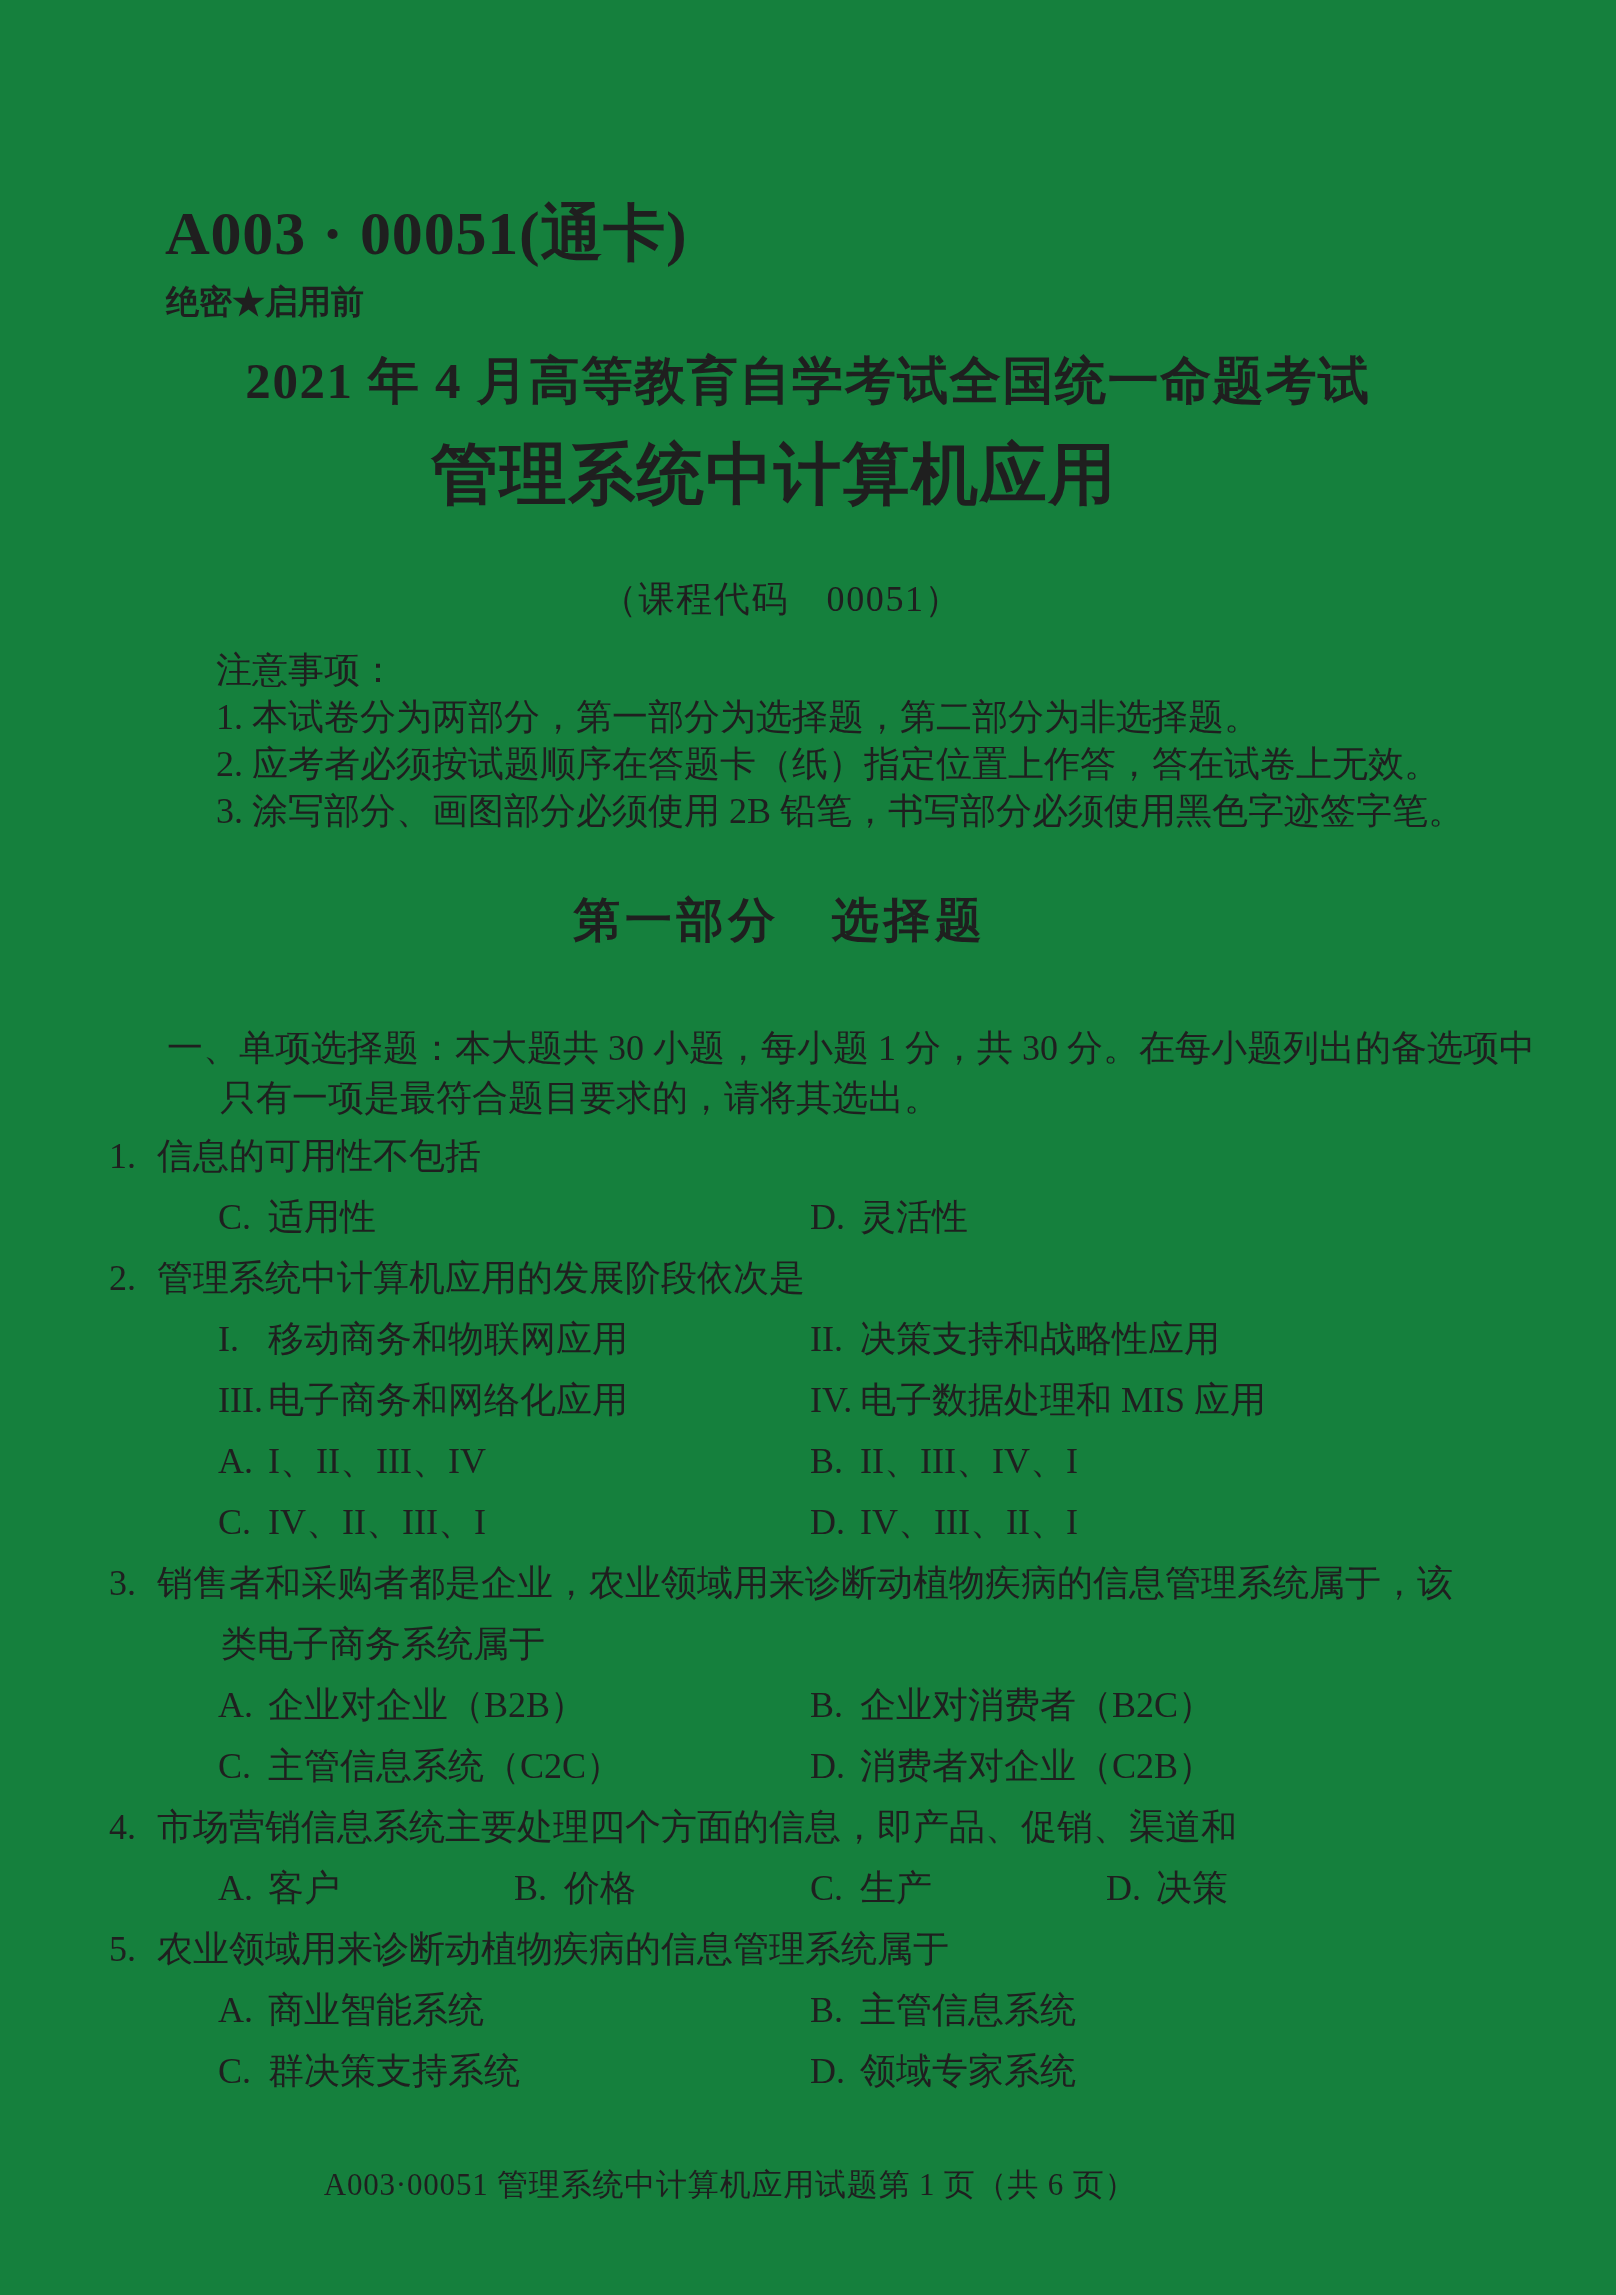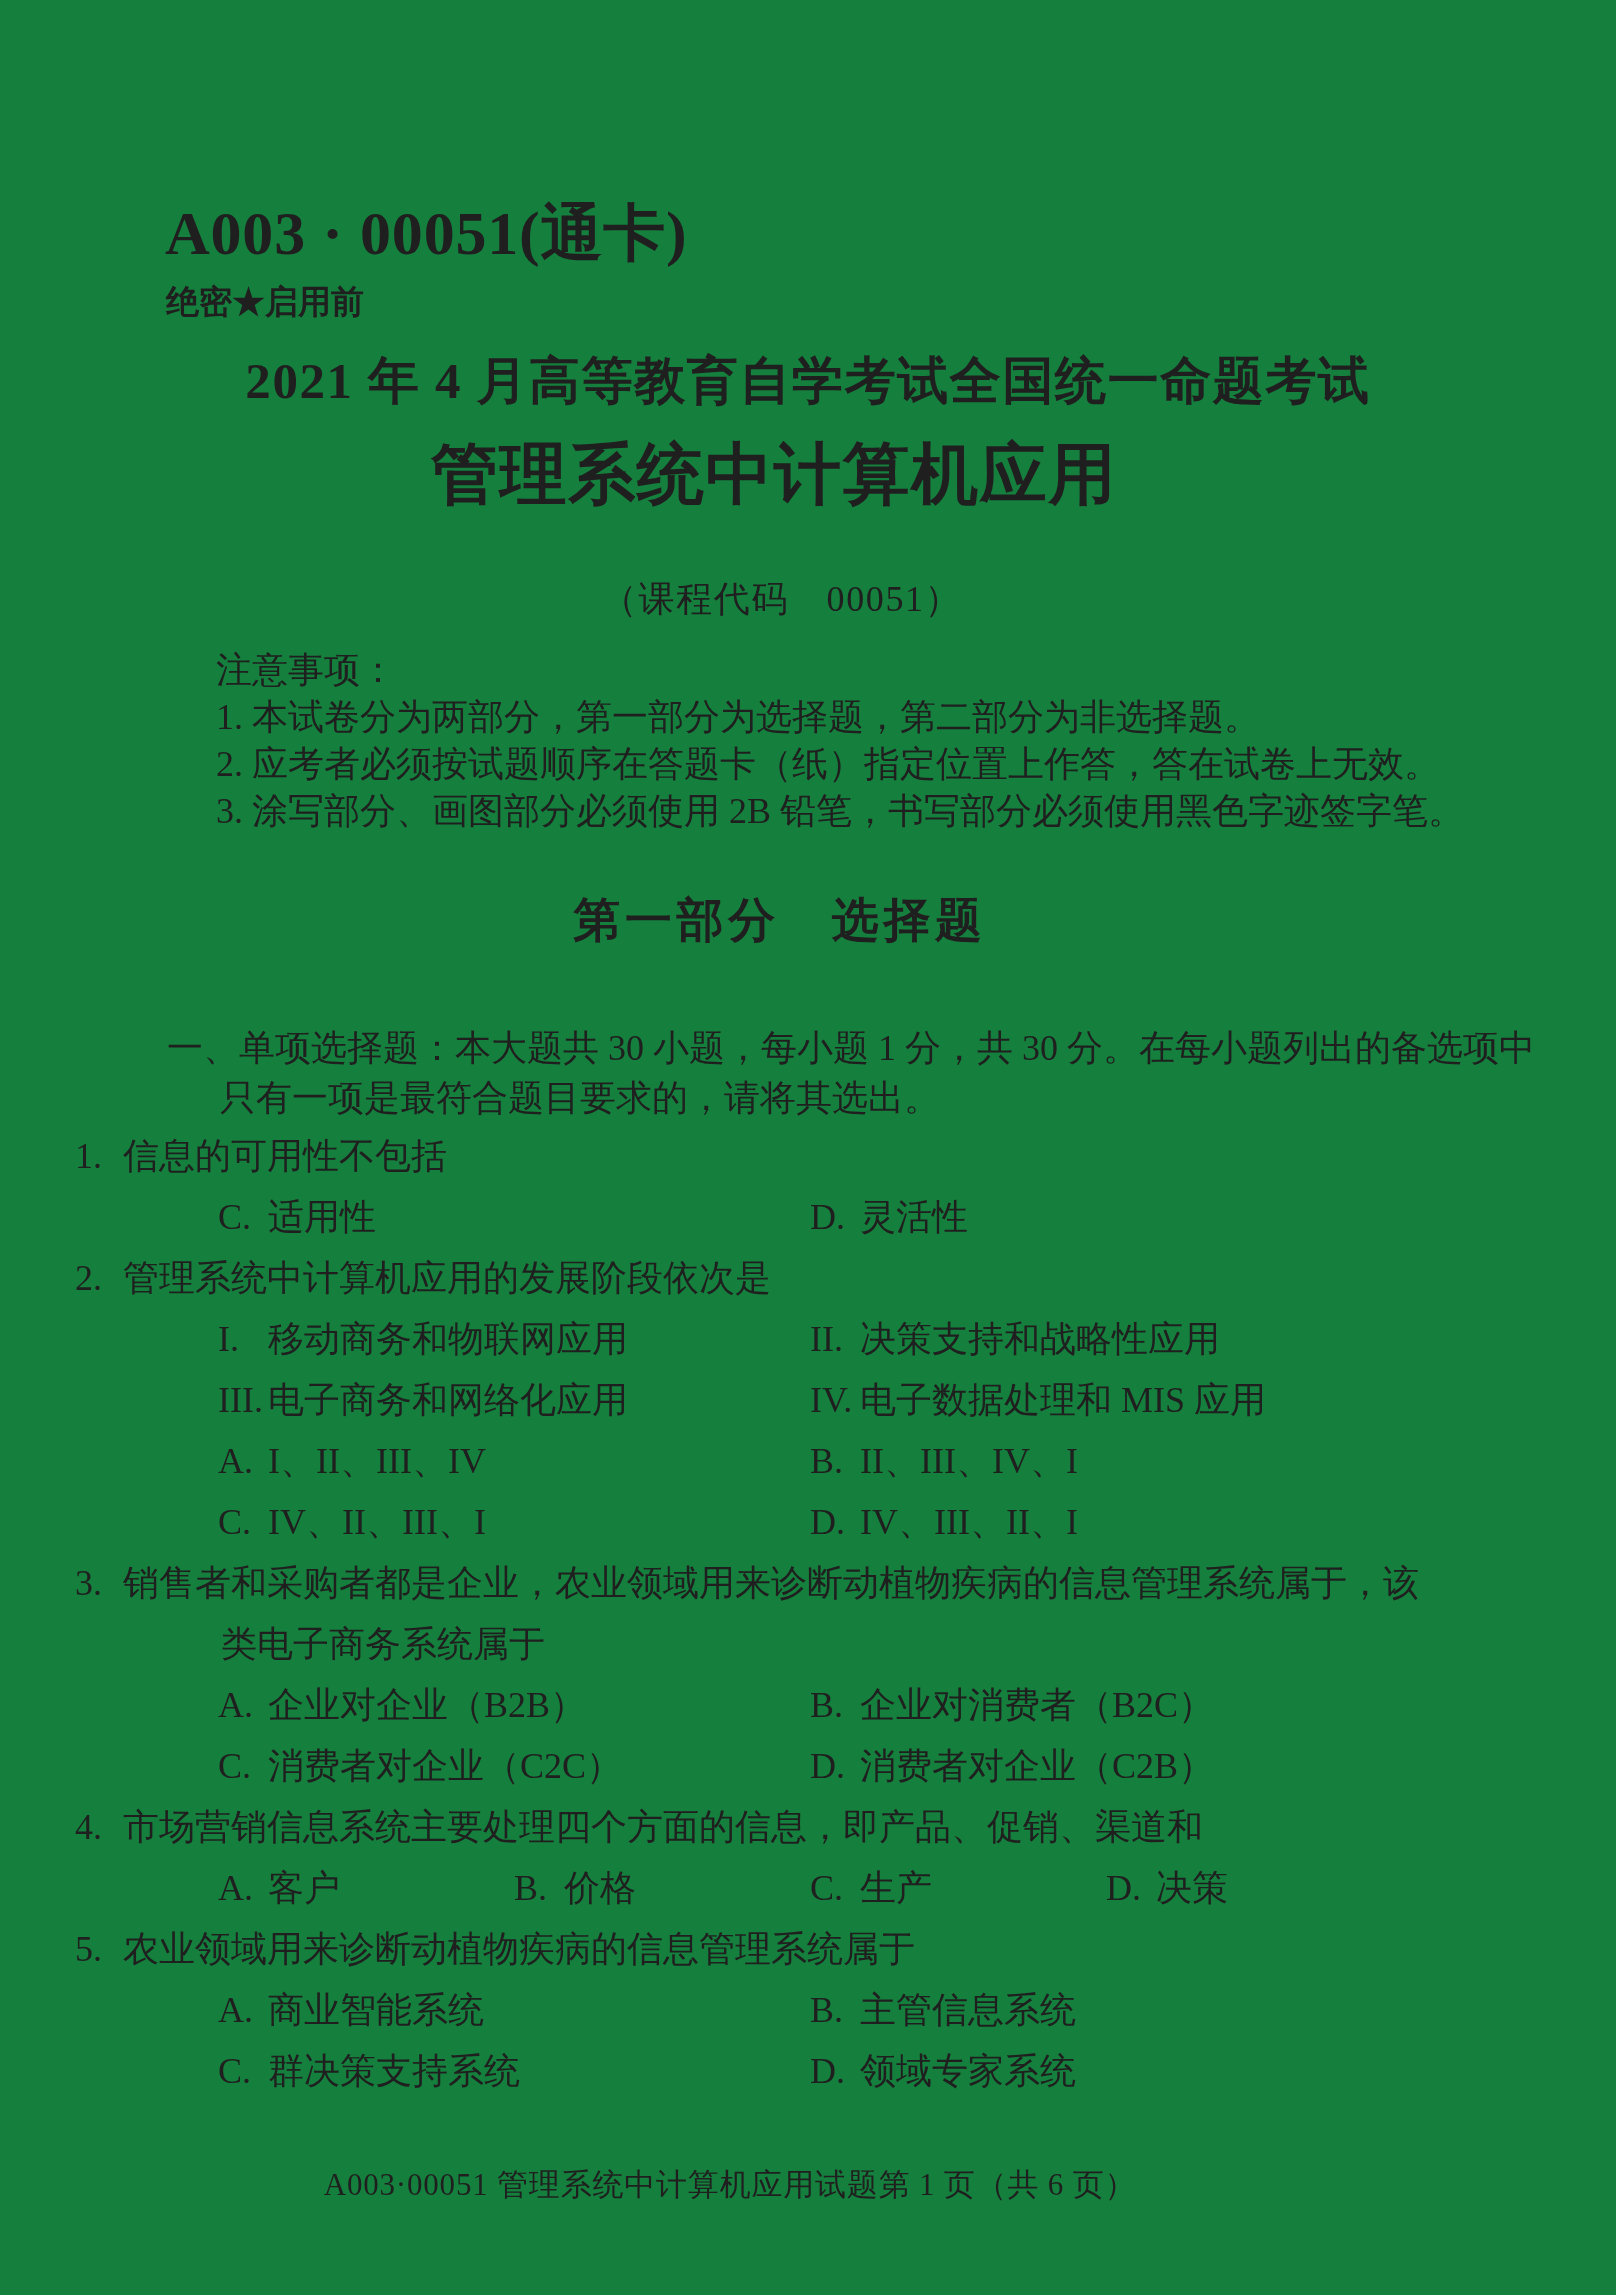--- a/index.html
+++ b/index.html
@@ -100,21 +100,21 @@
     left: 0;
     top: 1126px;
     width: 1616px;
     font-size: 36px;
   }
   .qline {
     height: 61px;
     line-height: 61px;
     white-space: nowrap;
   }
-  .stem { padding-left: 75px; }
+  .stem { padding-left: 109px; }
   .stem.cont { padding-left: 221px; }
   .qnum { display: inline-block; min-width: 48px; }
   .row { padding-left: 218px; display: flex; }
   .row.c2 > .cell { width: 592px; flex: 0 0 auto; }
   .row.c2 > .cell:last-child { width: auto; }
   .row.c4 > .cell { width: 296px; flex: 0 0 auto; }
   .row.c4 > .cell:last-child { width: auto; }
   .olabel { display: inline-block; min-width: 50px; }
   .footer {
     position: absolute;
@@ -180,21 +180,21 @@
         <span class="cell"><span class="olabel">C.</span><span class="otext">IV、II、III、I</span></span>
         <span class="cell"><span class="olabel">D.</span><span class="otext">IV、III、II、I</span></span>
       </div>
       <div class="qline stem"><span class="qnum">3.</span><span class="qtext">销售者和采购者都是企业，农业领域用来诊断动植物疾病的信息管理系统属于，该</span></div>
       <div class="qline stem cont"><span class="qtext">类电子商务系统属于</span></div>
       <div class="qline row c2">
         <span class="cell"><span class="olabel">A.</span><span class="otext">企业对企业（B2B）</span></span>
         <span class="cell"><span class="olabel">B.</span><span class="otext">企业对消费者（B2C）</span></span>
       </div>
       <div class="qline row c2">
-        <span class="cell"><span class="olabel">C.</span><span class="otext">消费者对企业（C2C）</span></span>
+        <span class="cell"><span class="olabel">C.</span><span class="otext">主管信息系统（C2C）</span></span>
         <span class="cell"><span class="olabel">D.</span><span class="otext">消费者对企业（C2B）</span></span>
       </div>
       <div class="qline stem"><span class="qnum">4.</span><span class="qtext">市场营销信息系统主要处理四个方面的信息，即产品、促销、渠道和</span></div>
       <div class="qline row c4">
         <span class="cell"><span class="olabel">A.</span><span class="otext">客户</span></span>
         <span class="cell"><span class="olabel">B.</span><span class="otext">价格</span></span>
         <span class="cell"><span class="olabel">C.</span><span class="otext">生产</span></span>
         <span class="cell"><span class="olabel">D.</span><span class="otext">决策</span></span>
       </div>
       <div class="qline stem"><span class="qnum">5.</span><span class="qtext">农业领域用来诊断动植物疾病的信息管理系统属于</span></div>

